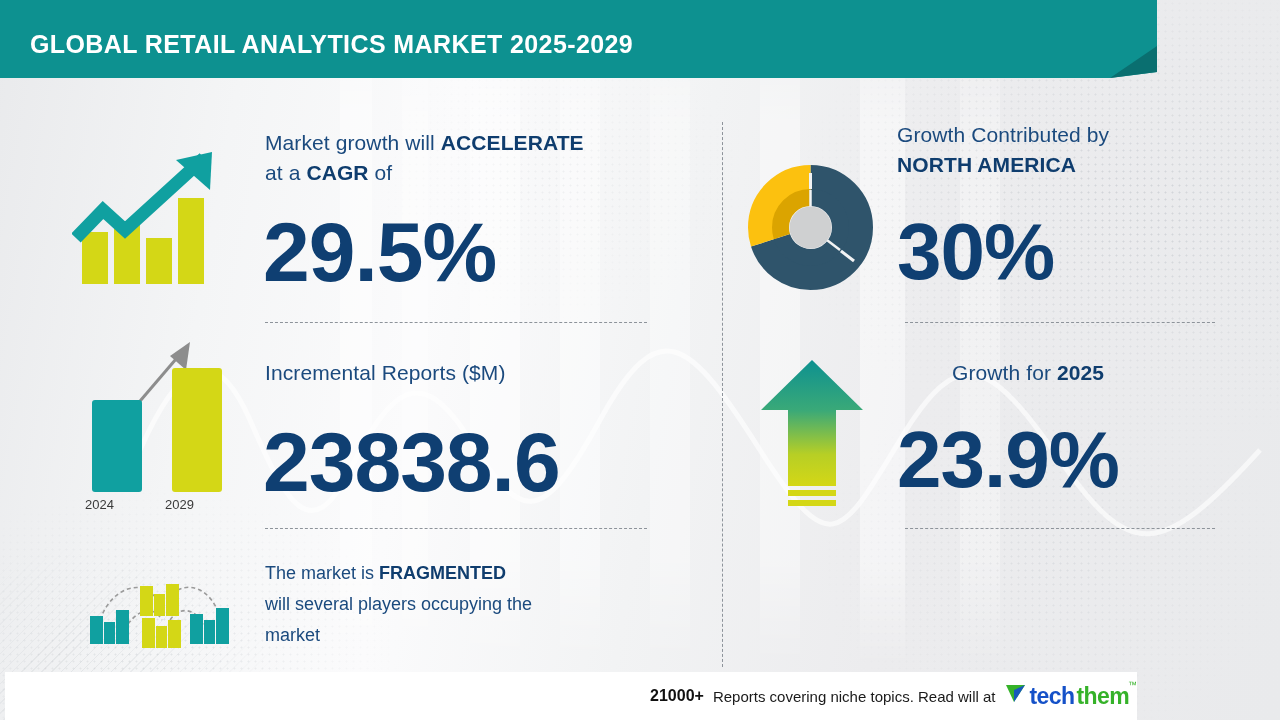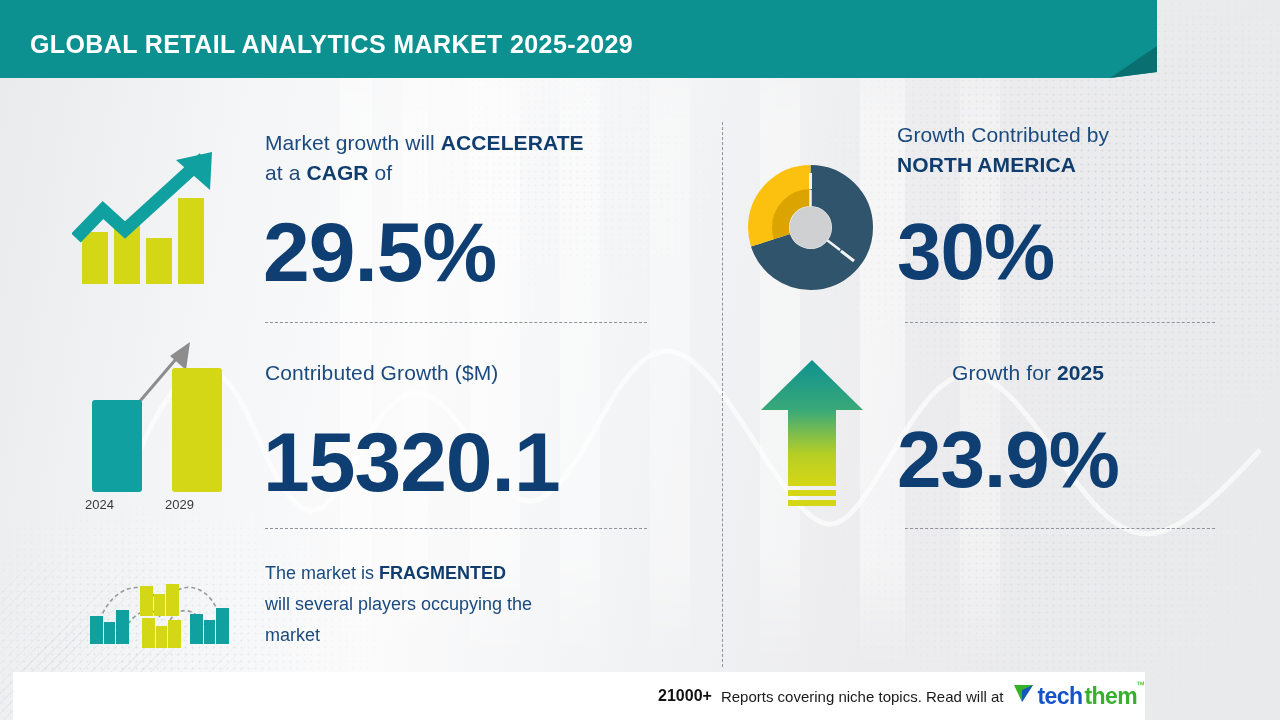--- a/index.html
+++ b/index.html
@@ -132,21 +132,21 @@
   .bar-label {
     position: absolute;
     color: #3a3a3a;
     font-size: 13px;
     font-family: "Liberation Sans", sans-serif;
   }
 
   
   .footer {
     position: absolute;
-    left: 13px; bottom: 0;
+    left: 5px; bottom: 0;
     width: 1132px; height: 48px;
     background: #ffffff;
   }
   .footer-inner {
     position: absolute;
     right: 8px; top: 10px;
     display: flex;
     align-items: center;
     gap: 9px;
   }
@@ -217,22 +217,22 @@
     <svg width="170" height="160" viewBox="0 0 170 160">
       <line x1="45" y1="110" x2="122" y2="20" stroke="#8d8d8d" stroke-width="3"></line>
       <polygon points="130,10 110,24 126,38" fill="#8d8d8d"></polygon>
       <rect x="32" y="68" width="50" height="92" rx="3" fill="#10a0a0"></rect>
       <rect x="112" y="36" width="50" height="124" rx="3" fill="#d4d716"></rect>
     </svg>
   </div>
   <div class="bar-label" style="left:85px; top:497px;">2024</div>
   <div class="bar-label" style="left:165px; top:497px;">2029</div>
 
-  <div class="stat-caption" style="left:265px; top:358px; width:430px;">Contributed Growth ($M)</div>
-  <div class="stat-value v-big" style="left:263px; top:420px;">15320.1</div>
+  <div class="stat-caption" style="left:265px; top:358px; width:430px;">Incremental Reports ($M)</div>
+  <div class="stat-value v-big" style="left:263px; top:420px;">23838.6</div>
 
   <div class="icon" style="left:72px; top:558px;">
     <svg width="175" height="95" viewBox="0 0 175 95">
       <path d="M28 62 C 40 28, 70 22, 82 38" fill="none" stroke="#9a9a9a" stroke-width="1.6" stroke-dasharray="4 3"></path>
       <path d="M100 36 C 115 22, 140 30, 148 60" fill="none" stroke="#9a9a9a" stroke-width="1.6" stroke-dasharray="4 3"></path>
       <path d="M56 66 C 68 50, 82 48, 90 62" fill="none" stroke="#9a9a9a" stroke-width="1.6" stroke-dasharray="4 3"></path>
       <path d="M98 62 C 108 48, 122 50, 132 66" fill="none" stroke="#9a9a9a" stroke-width="1.6" stroke-dasharray="4 3"></path>
 
       <rect x="18" y="58" width="13" height="28" fill="#10a0a0"></rect>
       <rect x="32" y="64" width="11" height="22" fill="#10a0a0"></rect>

